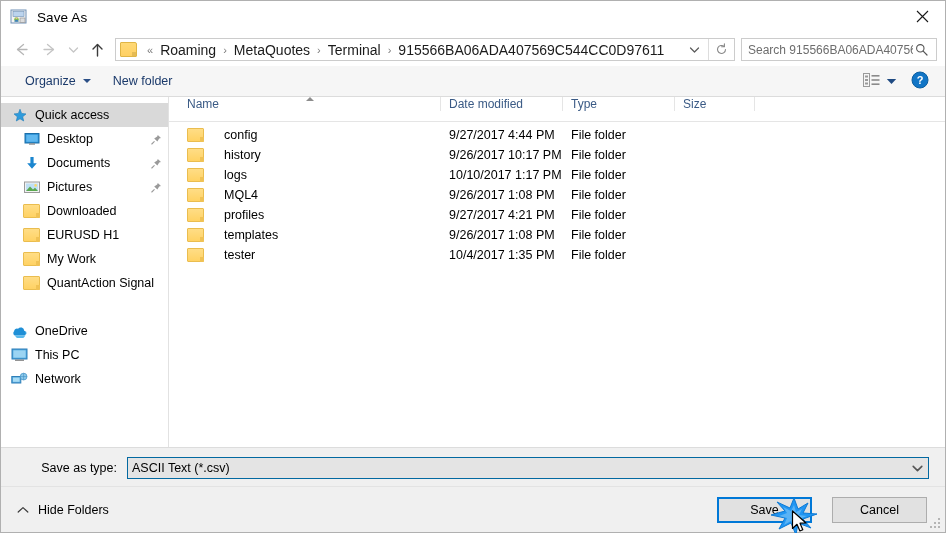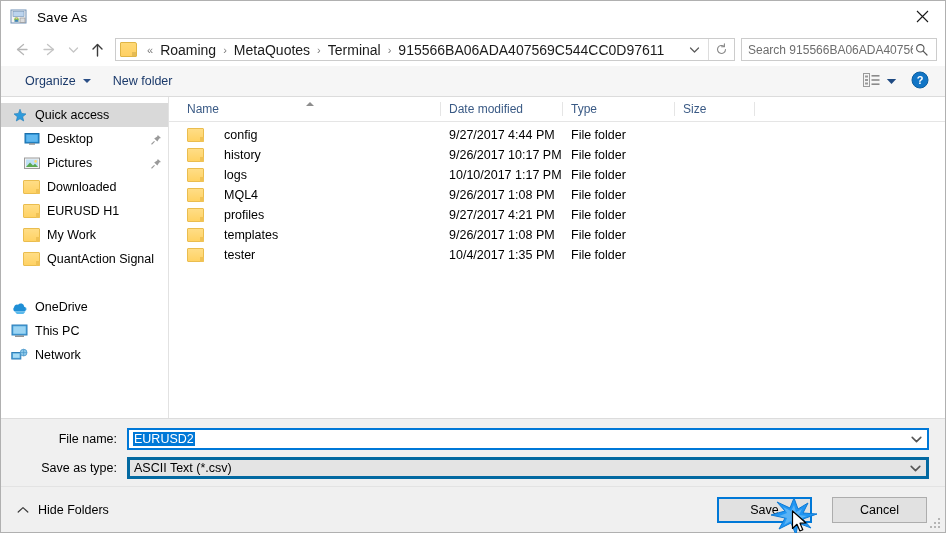--- a/index.html
+++ b/index.html
@@ -176,21 +176,21 @@
     border-bottom-right-radius:1px;
   }
 
   
   .filepane {
     flex: 1 1 auto; display: flex; flex-direction: column;
     min-width: 0; background: #fff;
   }
   .col-headers {
     height: 25px; min-height: 25px;
-    display: flex; align-items: center;
+    display: flex; align-items: flex-start;
     border-bottom: 1px solid #e5e5e5;
     background: #ffffff;
     padding-left: 10px; box-sizing: border-box;
   }
   .col {
     display: flex; align-items: center;
     font-size: 12px; color: #3a5a85;
     border-right: 1px solid #e5e5e5;
     padding-left: 8px; box-sizing: border-box;
     cursor: default; position: relative;
@@ -232,21 +232,21 @@
     width: 110px; text-align: right; padding-right: 10px;
     font-size: 12.5px; color: #000; white-space: nowrap;
     box-sizing: border-box;
   }
   .combo {
     flex: 1 1 auto; height: 22px;
     display: flex; align-items: center;
     box-sizing: border-box; min-width: 0;
   }
   .combo.filename { background: #ffffff; border: 2px solid #0078d7; }
-  .combo.filetype { background: #e4e4e4; border: 3px solid #0369a1; }
+  .combo.filetype { background: #e4e4e4; border: 1px solid #0369a1; }
   .combo .val {
     flex: 1 1 auto; font-size: 12.5px; padding-left: 4px;
     white-space: nowrap; overflow: hidden;
   }
   .sel-text { background: #0078d7; color: #ffffff; padding: 1px 1px; }
   .combo-arrow {
     width: 22px; display: flex; align-items: center; justify-content: center;
     flex: 0 0 auto; cursor: default;
   }
 
@@ -431,20 +431,34 @@
         </span>
         <span>Desktop</span>
         <span class="pin">
           <svg width="11" height="11" viewBox="0 0 11 11">
             <path d="M6.8 0.9 L10 4.1 L8.2 4.6 L6.4 7.6 L3.2 4.4 L6.2 2.6 Z" fill="#9a9a9a"></path>
             <path d="M3.2 7.6 L0.8 10" stroke="#9a9a9a" stroke-width="1.1" stroke-linecap="round"></path>
           </svg>
         </span>
       </div>
 
+      <div class="nav-item">
+        <span class="ic">
+          <svg width="14" height="14" viewBox="0 0 14 14">
+            <path d="M5.4 1 h3.2 v6.2 h3.2 L7 12.8 L2.2 7.2 h3.2 Z" fill="#1b86cf"></path>
+          </svg>
+        </span>
+        <span>Documents</span>
+        <span class="pin">
+          <svg width="11" height="11" viewBox="0 0 11 11">
+            <path d="M6.8 0.9 L10 4.1 L8.2 4.6 L6.4 7.6 L3.2 4.4 L6.2 2.6 Z" fill="#9a9a9a"></path>
+            <path d="M3.2 7.6 L0.8 10" stroke="#9a9a9a" stroke-width="1.1" stroke-linecap="round"></path>
+          </svg>
+        </span>
+      </div>
 
       <div class="nav-item">
         <span class="ic">
           <svg width="16" height="13" viewBox="0 0 16 13">
             <rect x="0.5" y="1" width="15" height="10.5" fill="#f2f2f2" stroke="#9b9b9b"></rect>
             <rect x="2" y="2.5" width="12" height="7.5" fill="#bfe0f5"></rect>
             <path d="M2 10 L6 5.5 L9 8.5 L11 6.8 L14 10 Z" fill="#5aa84f"></path>
             <circle cx="11.6" cy="4.4" r="1.3" fill="#ffd86b"></circle>
           </svg>
         </span>
@@ -595,31 +609,20 @@
           </div>
           <div class="c-date">10/4/2017 1:35 PM</div>
           <div class="c-type">File folder</div>
           <div class="c-size"></div>
         </div>
       </div>
     </div>
   </div>
 
   <div class="formarea">
-    <div class="formrow">
-      <div class="formlabel">File name:</div>
-      <div class="combo filename">
-        <div class="val"><span class="sel-text">EURUSD2</span></div>
-        <div class="combo-arrow">
-          <svg width="11" height="7" viewBox="0 0 11 7">
-            <path d="M1.2 1.4 L5.5 5.6 L9.8 1.4" stroke="#555" stroke-width="1.6" fill="none" stroke-linecap="round" stroke-linejoin="round"></path>
-          </svg>
-        </div>
-      </div>
-    </div>
     <div class="formrow">
       <div class="formlabel">Save as type:</div>
       <div class="combo filetype">
         <div class="val">ASCII Text (*.csv)</div>
         <div class="combo-arrow">
           <svg width="11" height="7" viewBox="0 0 11 7">
             <path d="M1.2 1.4 L5.5 5.6 L9.8 1.4" stroke="#555" stroke-width="1.6" fill="none" stroke-linecap="round" stroke-linejoin="round"></path>
           </svg>
         </div>
       </div>

